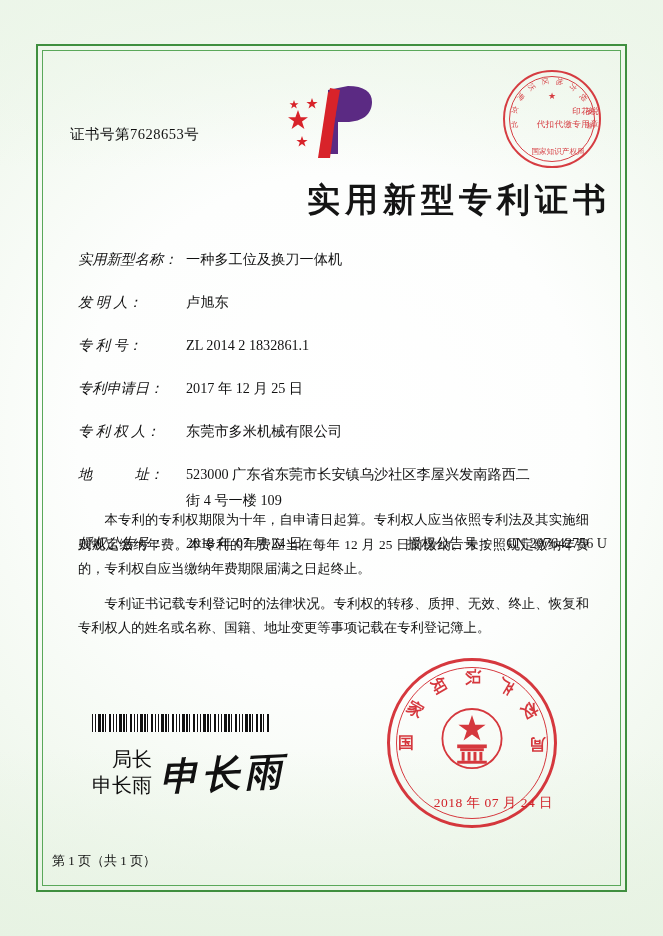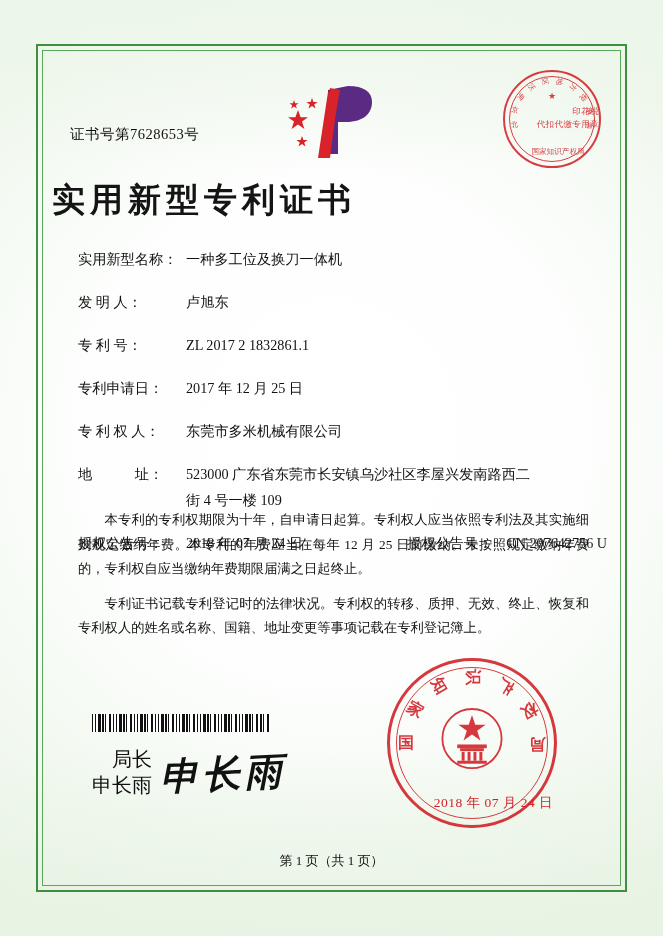--- a/index.html
+++ b/index.html
@@ -137,21 +137,21 @@
     height: 80px;
   }
   .logo svg { display: block; }
 
   
   .title {
     position: absolute;
     left: 0;
     right: 0;
     top: 118px;
-    text-align: left;
+    text-align: right;
     font-size: 33px;
     font-weight: bold;
     letter-spacing: 5px;
     color: #141414;
     font-family: "Liberation Serif", "DejaVu Serif", serif;
   }
 
   
   .fields {
     position: absolute;
@@ -165,20 +165,21 @@
     position: relative;
     margin-bottom: 21px;
     display: flex;
     align-items: flex-start;
   }
   .flabel {
     width: 108px;
     flex: 0 0 108px;
     color: #111;
     white-space: nowrap;
+    font-style: italic;
   }
   .fvalue {
     flex: 1 1 auto;
     color: #111;
   }
   .frow.two-col .fvalue { flex: 0 0 auto; }
   .frow.two-col .flabel2 {
     margin-left: 104px;
     white-space: nowrap;
   }
@@ -292,21 +293,21 @@
     letter-spacing: 0.5px;
     white-space: nowrap;
   }
 
   
   .footer {
     position: absolute;
     left: 0;
     right: 0;
     bottom: 6px;
-    text-align: center;
+    text-align: left;
     font-size: 13px;
     color: #111;
   }
 </style>
 </head>
 <body>
 
 <div class="page">
   <div class="bg-tint"></div>
   <div class="border-outer"></div>
@@ -356,21 +357,21 @@
       <div class="frow">
         <div class="flabel">实用新型名称：</div>
         <div class="fvalue">一种多工位及换刀一体机</div>
       </div>
       <div class="frow">
         <div class="flabel">发 明 人：</div>
         <div class="fvalue">卢旭东</div>
       </div>
       <div class="frow">
         <div class="flabel">专 利 号：</div>
-        <div class="fvalue">ZL 2017 2 1832861.1</div>
+        <div class="fvalue">ZL 2014 2 1832861.1</div>
       </div>
       <div class="frow">
         <div class="flabel">专利申请日：</div>
         <div class="fvalue">2017 年 12 月 25 日</div>
       </div>
       <div class="frow">
         <div class="flabel">专 利 权 人：</div>
         <div class="fvalue">东莞市多米机械有限公司</div>
       </div>
       <div class="frow">

